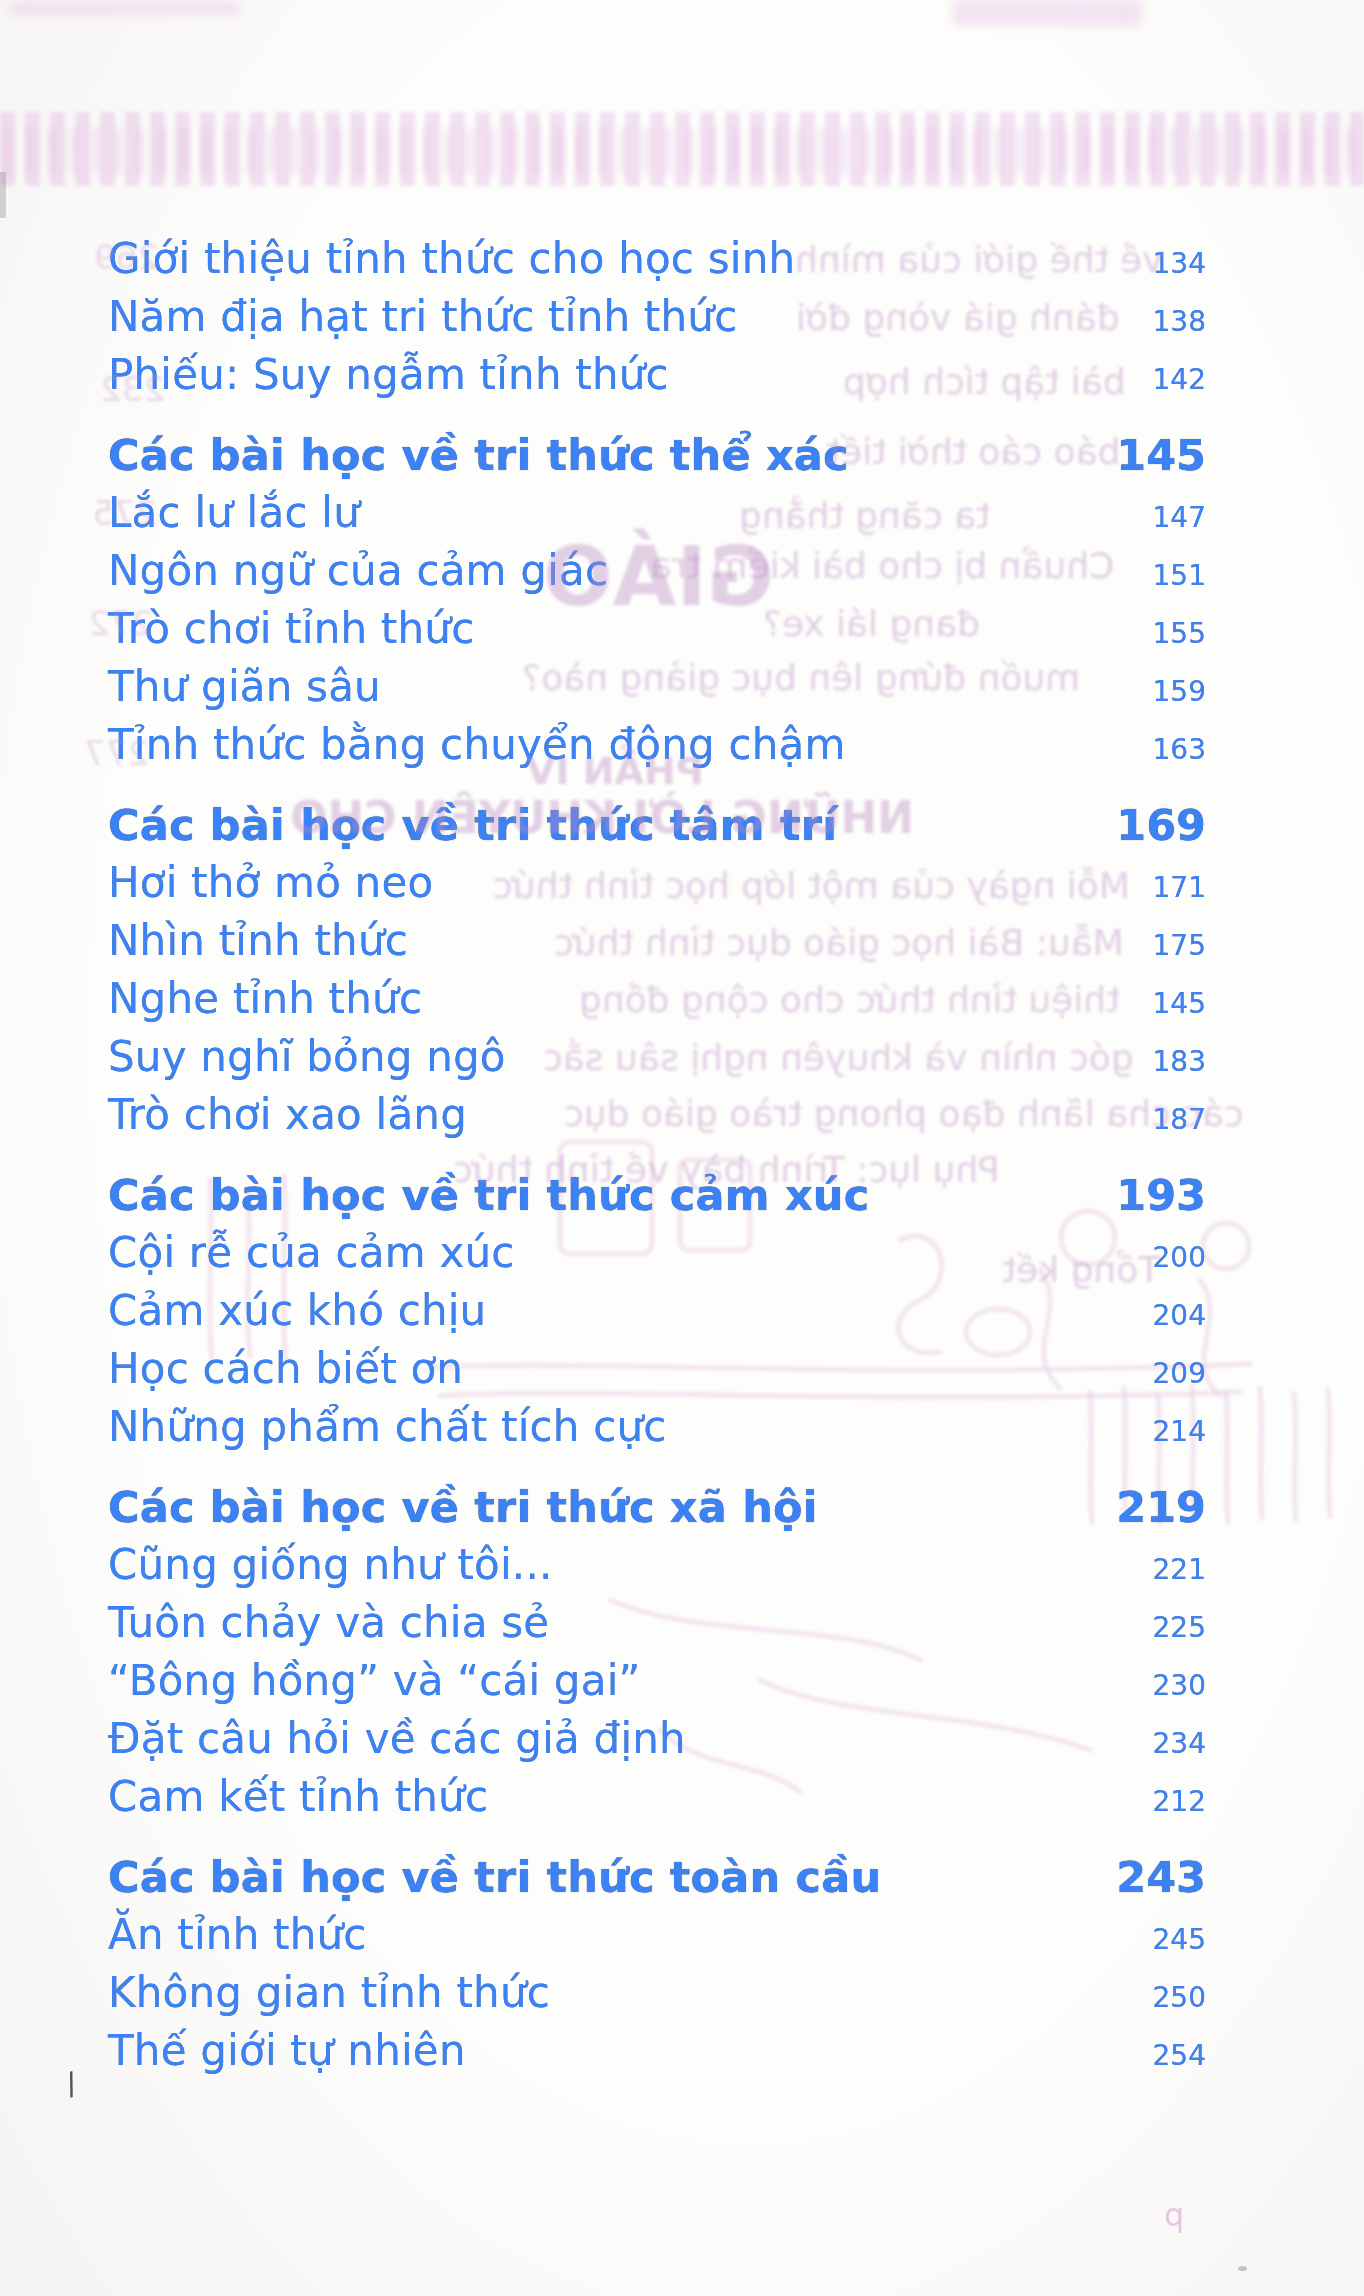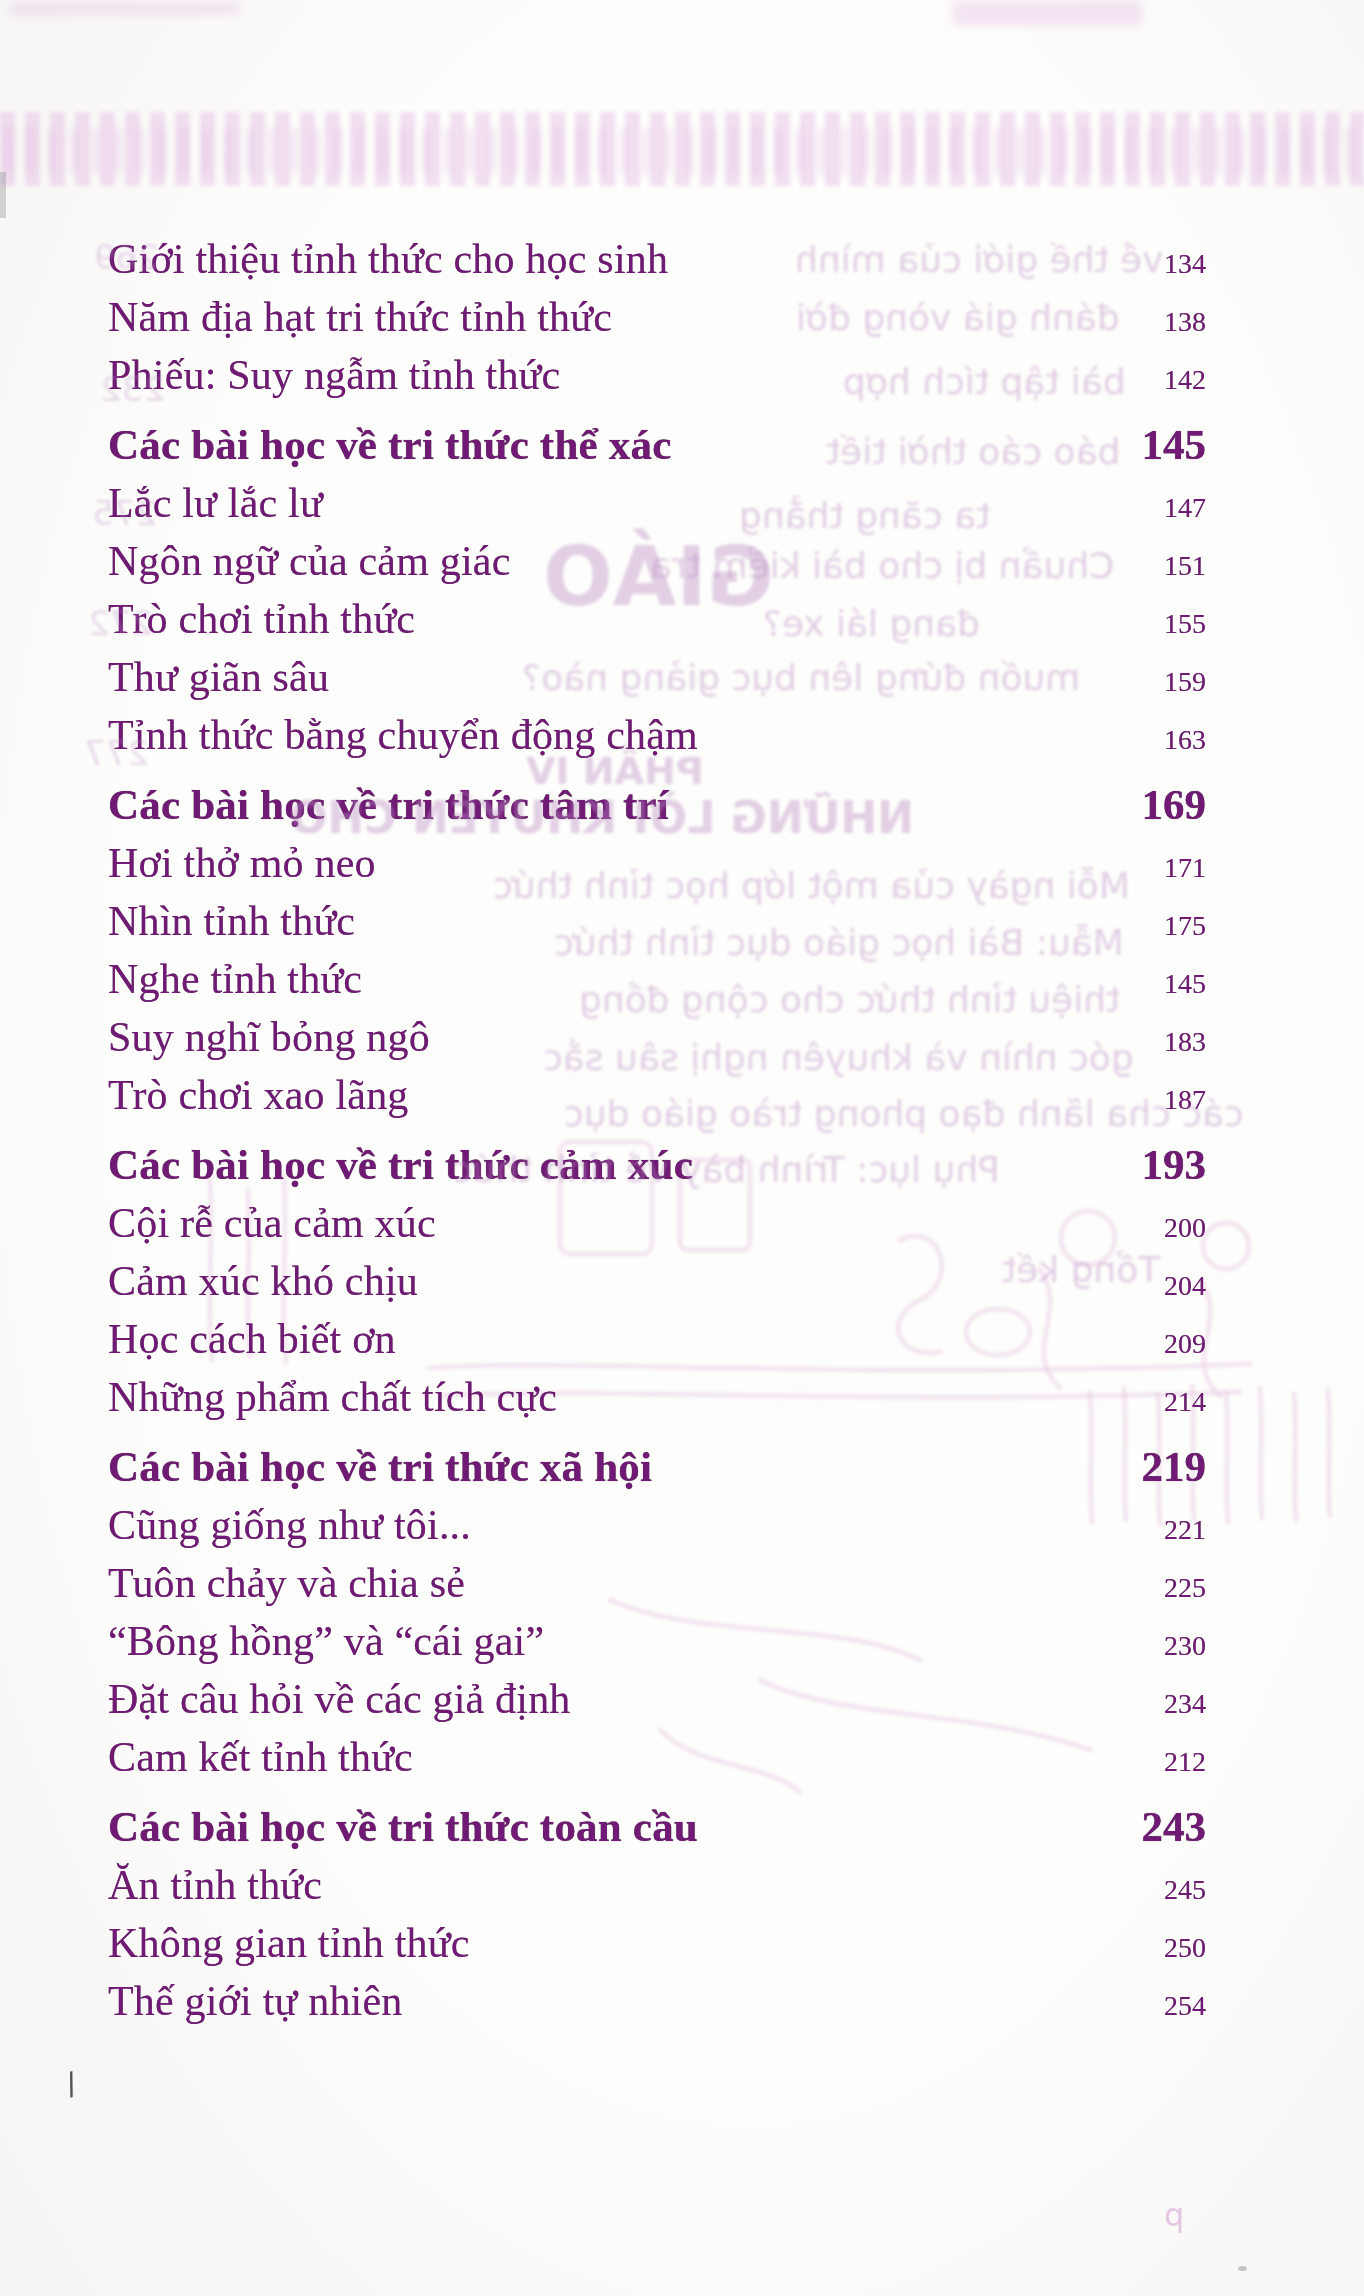--- a/index.html
+++ b/index.html
@@ -18,26 +18,26 @@
     filter:blur(2px);opacity:.85;}
   .band2{position:absolute;left:0;top:128px;width:1364px;height:46px;
     background:repeating-linear-gradient(90deg, rgba(228,186,228,.30) 4px 12px, rgba(255,255,255,0) 12px 26px);
     filter:blur(3px);}
   .smudge{position:absolute;background:rgba(226,184,226,.35);filter:blur(4px);border-radius:6px;}
   .smudge.a{left:10px;top:2px;width:230px;height:13px;}
   .smudge.b{left:952px;top:0;width:190px;height:26px;}
   .edge-nub{position:absolute;left:0;top:172px;width:6px;height:46px;background:#8a8a8a;opacity:.35;}
 
   
-  #toc{position:absolute;left:108px;top:230px;width:1098px;color:#701a75;font-family:Liberation Serif, serif;}
+  #toc{position:absolute;left:108px;top:230px;width:1098px;color:#3b82f6;}
   .row{display:flex;justify-content:space-between;align-items:baseline;
     height:58px;line-height:58px;white-space:nowrap;}
   .row .label{font-size:42px;letter-spacing:.2px;text-shadow:0 0 .6px rgba(20,20,20,.55);}
   .row .pg{font-size:28px;width:160px;text-align:right;text-shadow:0 0 .6px rgba(20,20,20,.55);}
-  .row.header{margin-top:12px;}
+  .row.header{margin-top:22px;}
   .row.header .label,.row.header .pg{font-weight:700;font-size:43px;
     text-shadow:0 0 .8px rgba(10,10,10,.8);}
 
   
   .bleed{position:absolute;transform:scaleX(-1);white-space:nowrap;
     color:rgba(186,138,196,.40);filter:blur(1.4px);line-height:1;}
   .bleed.num{color:rgba(190,142,200,.32);}
   
   #sketch{position:absolute;left:140px;top:1120px;filter:blur(1.6px);opacity:.55;}
   .mark-slash{position:absolute;left:66px;top:2066px;font-size:30px;color:#2a2a2a;

